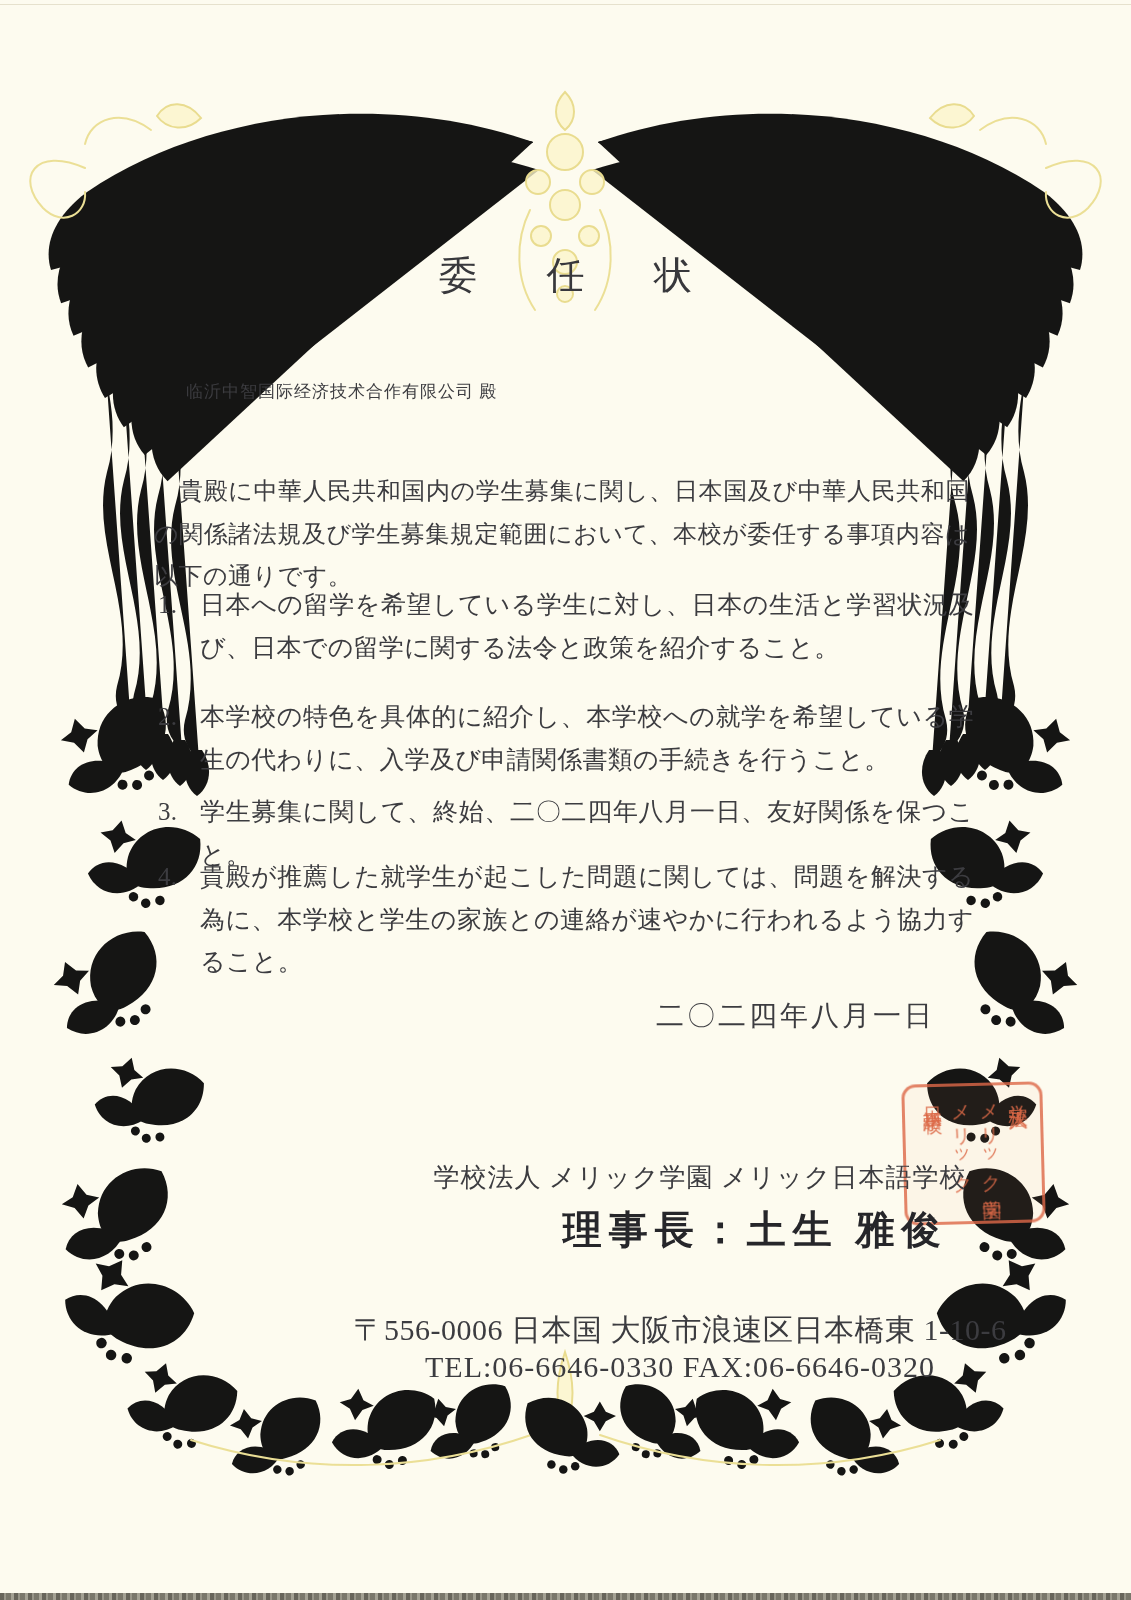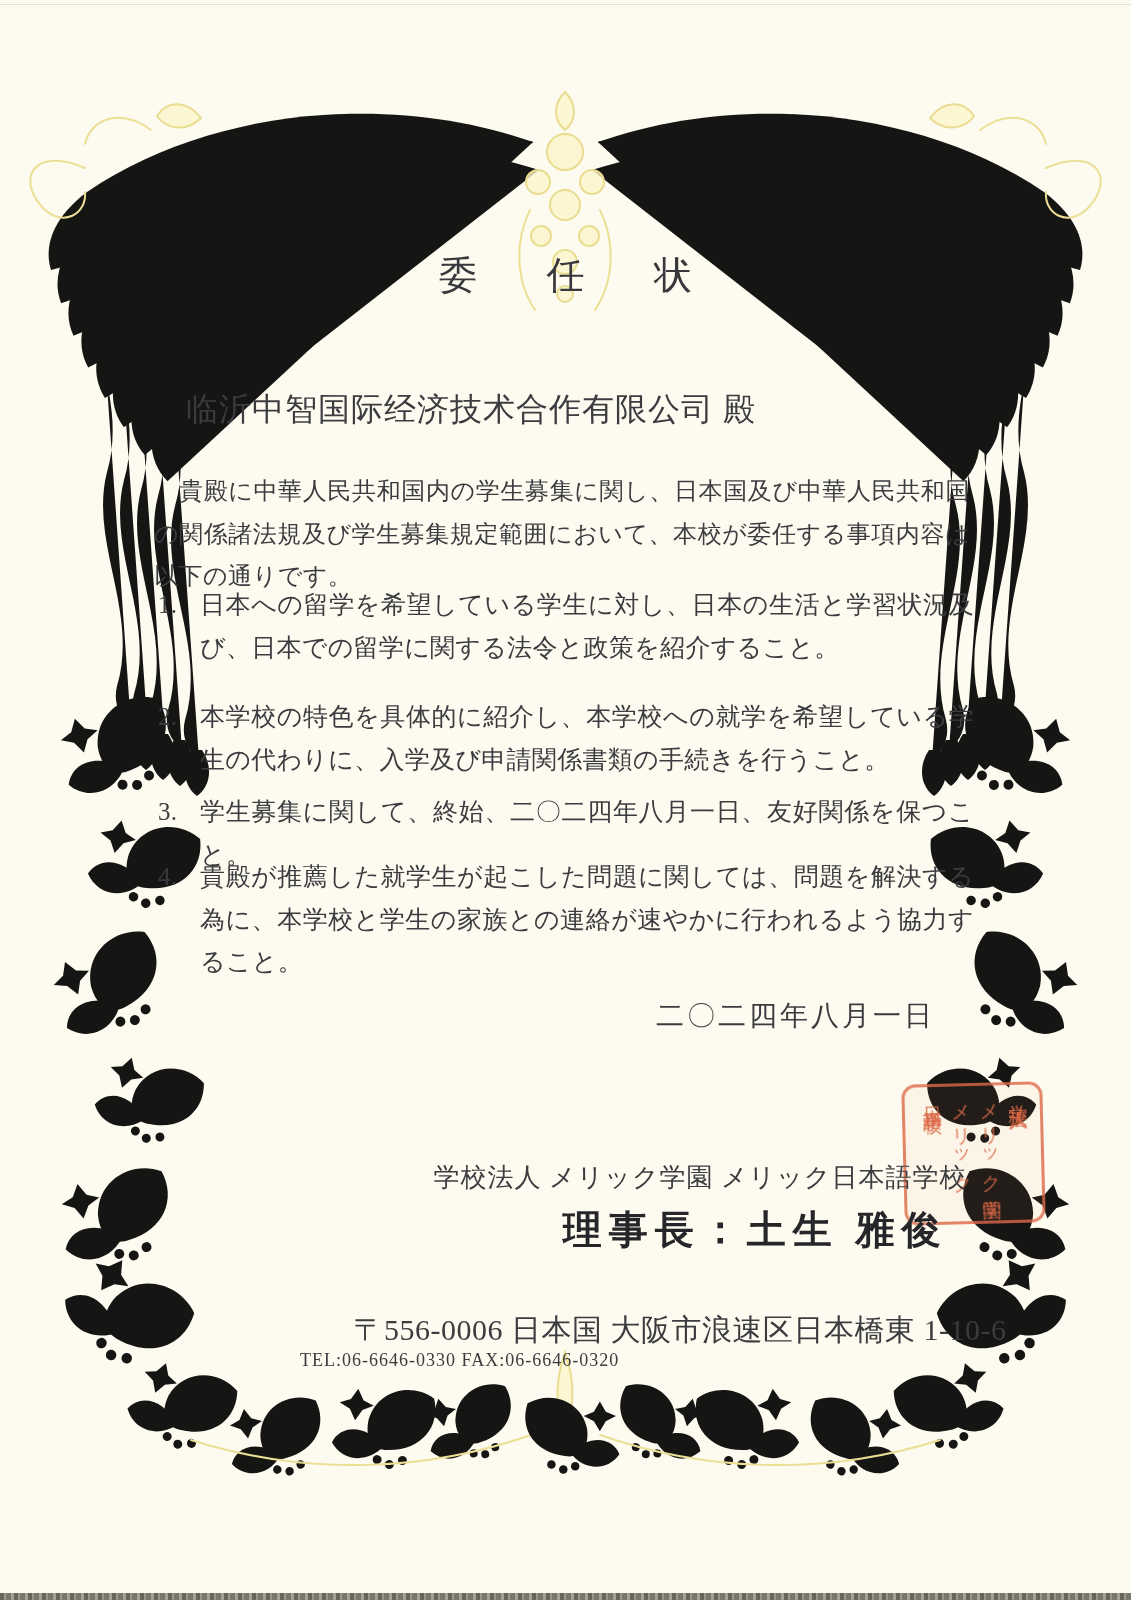--- a/index.html
+++ b/index.html
@@ -15,33 +15,33 @@
   .orn path,.orn circle{stroke:#eadd8e;fill:none;stroke-width:2;stroke-linecap:round;}
   .orn .lf{fill:#fbf5c8;fill-opacity:.8;stroke:#e7d987;}
   
   .scan-top{position:absolute;top:4px;left:0;right:0;height:1px;background:#e6e1cd;z-index:3;}
   .scan-strip{position:absolute;left:0;right:0;bottom:0;height:7px;z-index:3;opacity:.9;
     background:repeating-linear-gradient(90deg,#57544a 0 4px,#8d8a7d 4px 6px,#6b685c 6px 11px,#9a9789 11px 14px);}
   
   .txt{position:absolute;z-index:2;}
   .title{left:0;top:250px;width:1131px;text-align:center;font-size:38px;
     letter-spacing:20px;word-spacing:20px;text-indent:20px;color:#38383c;}
-  .addressee{left:186px;top:388px;font-size:32px;letter-spacing:1px;}
+  .addressee{left:186px;top:380px;font-size:17px;letter-spacing:1px;}
   .intro{left:154px;top:446px;width:816px;font-size:24px;line-height:1.78;
     text-indent:25px;text-align:justify;letter-spacing:.5px;}
   .item{left:158px;width:816px;display:flex;font-size:25px;line-height:1.7;letter-spacing:.3px;}
   .item .num{width:42px;flex:none;}
   .item .itext{flex:1;text-align:justify;}
   .item1{top:584px;} .item2{top:696px;} .item3{top:791px;} .item4{top:856px;}
   .dateline{left:545px;top:997px;width:390px;text-align:right;font-size:28px;letter-spacing:3px;font-family:Liberation Serif, serif;}
   .issuer{left:400px;top:1160px;width:600px;text-align:center;font-size:26px;letter-spacing:1px;}
   .signature{left:455px;top:1203px;width:600px;text-align:center;font-size:39px;
     font-weight:bold;letter-spacing:7px;color:#26262a;}
   .address{left:300px;top:1310px;width:760px;text-align:center;font-size:30px;letter-spacing:.5px;}
-  .telfax{left:300px;top:1350px;width:760px;font-size:18px;letter-spacing:1px;}
+  .telfax{left:300px;top:1350px;width:760px;text-align:center;font-size:30px;letter-spacing:1px;}
   
   .seal{position:absolute;z-index:1;left:903px;top:1083px;width:141px;height:141px;
     border:3.5px solid rgba(221,104,71,.8);border-radius:14px;
     background:rgba(238,150,110,.06);
     writing-mode:vertical-rl;text-orientation:upright;
     font-family:"DejaVu Sans","Liberation Sans",sans-serif;
     font-size:19px;line-height:1.5;letter-spacing:2px;
     color:rgba(220,104,71,.85);padding:5px 7px;box-sizing:border-box;
     transform:rotate(-1.5deg);}
   .seal span{display:block;}

